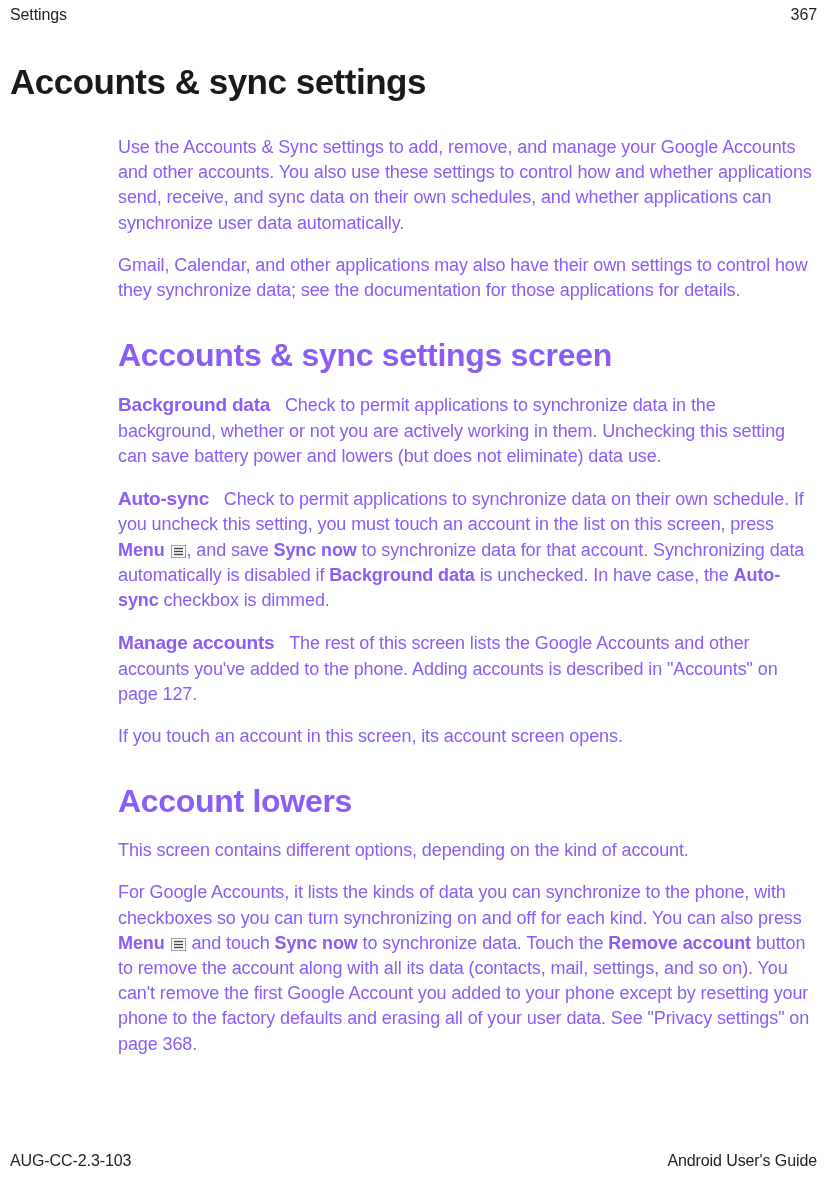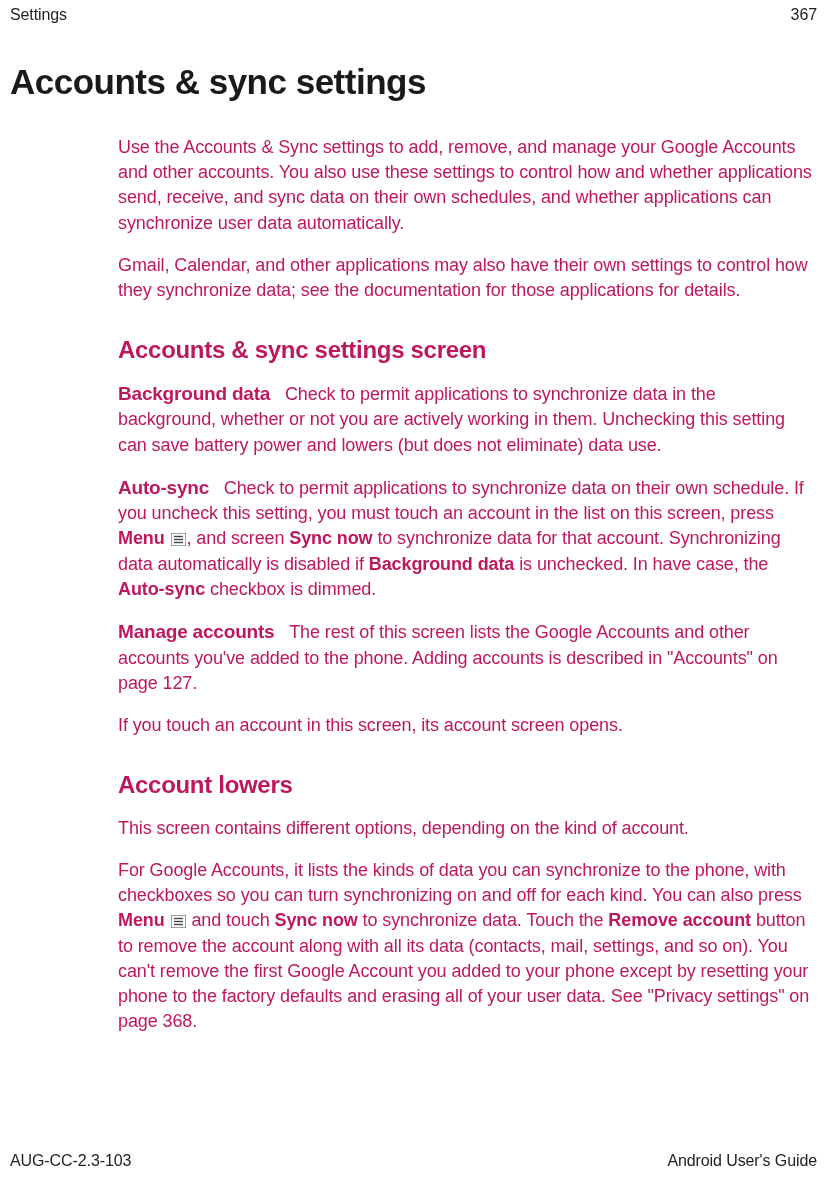--- a/index.html
+++ b/index.html
@@ -39,27 +39,27 @@
     font-weight: 700;
     letter-spacing: -0.5px;
   }
   .content {
     position: absolute;
     top: 135px;
     left: 118px;
     right: 12px;
     font-size: 18px;
     line-height: 1.4;
-    color: #be185d;
+    color: #8b5cf6;
   }
   .content p {
     margin: 0 0 17px 0;
   }
   .sub-heading {
-    font-size: 24px;
+    font-size: 32px;
     font-weight: 700;
     margin: 30px 0 14px 0;
     letter-spacing: -0.3px;
   }
   .term {
     font-weight: 700;
     font-size: 19px;
     letter-spacing: -0.2px;
   }
   .bold-inline {
@@ -108,21 +108,21 @@
 
     <p>
       <span class="term">Auto-sync</span>&nbsp;&nbsp;&nbsp;<span>Check to permit applications to synchronize data on their own schedule. If you uncheck this setting, you must touch an account in the list on this screen, press </span><span class="bold-inline">Menu</span>
       <span class="menu-icon">
         <svg width="15" height="13" viewBox="0 0 15 13">
           <rect x="0" y="0" width="15" height="13" rx="1.5" fill="none" stroke="#444" stroke-width="1"></rect>
           <line x1="3" y1="3.5" x2="12" y2="3.5" stroke="#444" stroke-width="1.4"></line>
           <line x1="3" y1="6.5" x2="12" y2="6.5" stroke="#444" stroke-width="1.4"></line>
           <line x1="3" y1="9.5" x2="12" y2="9.5" stroke="#444" stroke-width="1.4"></line>
         </svg>
-      </span><span>, and screen </span><span class="bold-inline">Sync now</span><span> to synchronize data for that account. Synchronizing data automatically is disabled if </span><span class="bold-inline">Background data</span><span> is unchecked. In have case, the </span><span class="bold-inline">Auto-sync</span><span> checkbox is dimmed.</span>
+      </span><span>, and save </span><span class="bold-inline">Sync now</span><span> to synchronize data for that account. Synchronizing data automatically is disabled if </span><span class="bold-inline">Background data</span><span> is unchecked. In have case, the </span><span class="bold-inline">Auto-sync</span><span> checkbox is dimmed.</span>
     </p>
 
     <p>
       <span class="term">Manage accounts</span>&nbsp;&nbsp;&nbsp;<span>The rest of this screen lists the Google Accounts and other accounts you've added to the phone. Adding accounts is described in "Accounts" on page 127.</span>
     </p>
 
     <p>If you touch an account in this screen, its account screen opens.</p>
 
     <div class="sub-heading">Account lowers</div>
 

